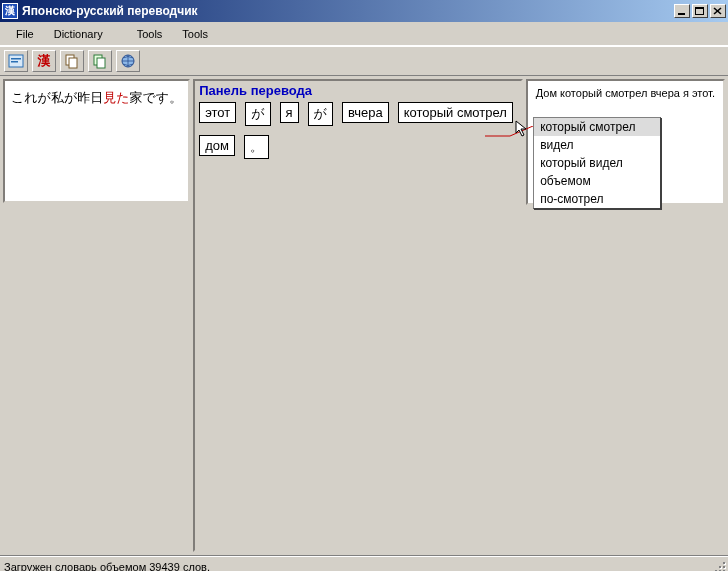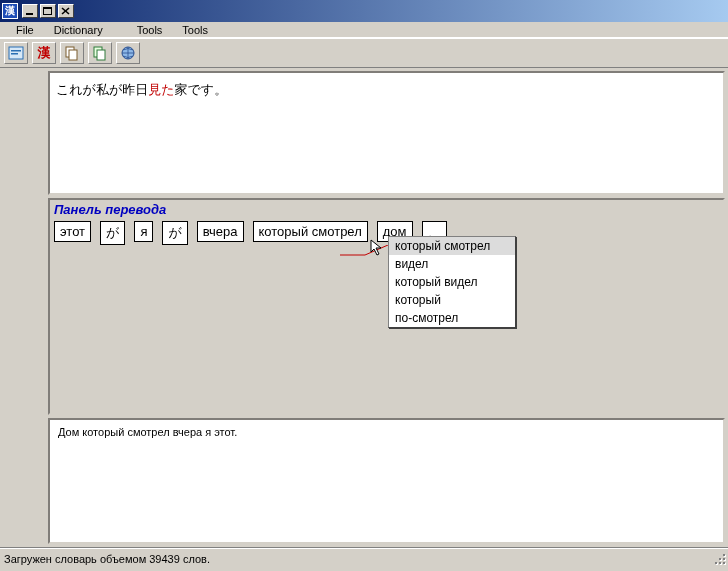--- a/index.html
+++ b/index.html
@@ -35,21 +35,21 @@
     width: 16px; height: 14px;
     background: #d4d0c8;
     border: 1px solid;
     border-color: #fff #404040 #404040 #fff;
     display: inline-flex; align-items: center; justify-content: center;
     font-size: 10px; font-weight: bold; color: #000;
     font-family: Arial;
   }
   .win-btn svg { display:block; }
   .menubar {
-    height: 16px;
+    height: 24px;
     background: #d4d0c8;
     display: flex;
     align-items: center;
     padding: 0 6px;
     gap: 0;
     border-bottom: 1px solid #fff;
   }
   .menu-item {
     padding: 2px 10px;
   }
@@ -66,25 +66,23 @@
   .tool-btn {
     width: 24px; height: 22px;
     border: 1px solid;
     border-color: #fff #808080 #808080 #fff;
     background: #d4d0c8;
     display: inline-flex; align-items: center; justify-content: center;
   }
   .tb-icon { width: 16px; height: 16px; display: inline-block; }
   .workarea {
     display: flex;
-    flex-direction: column;
     height: calc(100% - 22px - 20px - 30px - 20px);
     padding: 3px;
     gap: 3px;
-    margin-left: 45px;
   }
   .pane {
     background: #fff;
     border: 2px inset #d4d0c8;
     overflow: hidden;
   }
   .source-pane {
     height: 124px;
     padding: 8px 6px;
     font-size: 13px;
@@ -94,21 +92,20 @@
     background: #d4d0c8;
     border: 2px inset #d4d0c8;
     padding: 0;
     position: relative;
   }
   .mid-title {
     color: #0000c0;
     font-weight: bold;
     font-size: 13px;
     padding: 2px 4px 4px 4px;
-    font-style: italic;
   }
   .token-row {
     display: flex;
     flex-wrap: wrap;
     gap: 9px;
     padding: 0 4px;
     align-items: flex-start;
   }
   .token {
     border: 1px solid #000;
@@ -170,20 +167,21 @@
   .grip span {
     position: absolute; width: 2px; height: 2px; background: #808080; box-shadow: 1px 1px 0 #fff;
   }
   .red-text { color: #c00000; }
 </style>
 </head>
 <body>
 
 <div class="titlebar">
   <span class="app-icon">漢</span>
+  <span class="title">Японско-русский переводчик</span>
   <div class="win-controls">
     <span class="win-btn">
       <svg width="10" height="8">
           <rect x="1" y="6" width="7" height="2" fill="#000"></rect>
         </svg>
     </span>
     <span class="win-btn">
       <svg width="10" height="8">
           <rect x="0.5" y="0.5" width="8" height="7" fill="none" stroke="#000"></rect>
           <rect x="0" y="0" width="9" height="2" fill="#000"></rect>
@@ -269,21 +267,21 @@
     <span class="cursor-glyph">
       <svg width="14" height="18">
           <path d="M1 1 L1 13 L4 10 L7 16 L9 15 L6 9 L11 9 Z" fill="#fff" stroke="#000" stroke-width="1"></path>
         </svg>
     </span>
 
     <div class="dropdown" id="dropdown">
         <div class="dd-item selected">который смотрел</div>
         <div class="dd-item">видел</div>
         <div class="dd-item">который видел</div>
-        <div class="dd-item">который</div>
+        <div class="dd-item">объемом</div>
         <div class="dd-item">по-смотрел</div>
       </div>
   </div>
 
   <div class="pane output-pane">
     <span>Дом который смотрел вчера я этот.</span>
   </div>
 
 </div>
 

